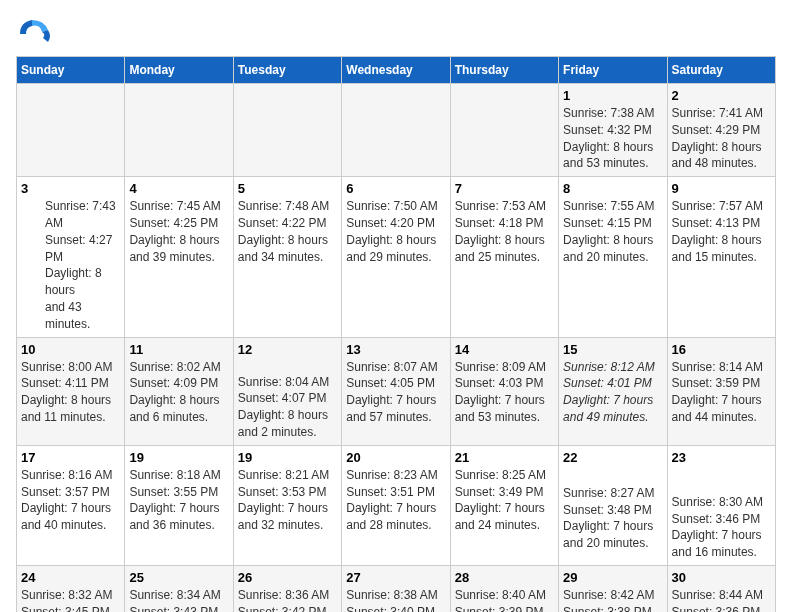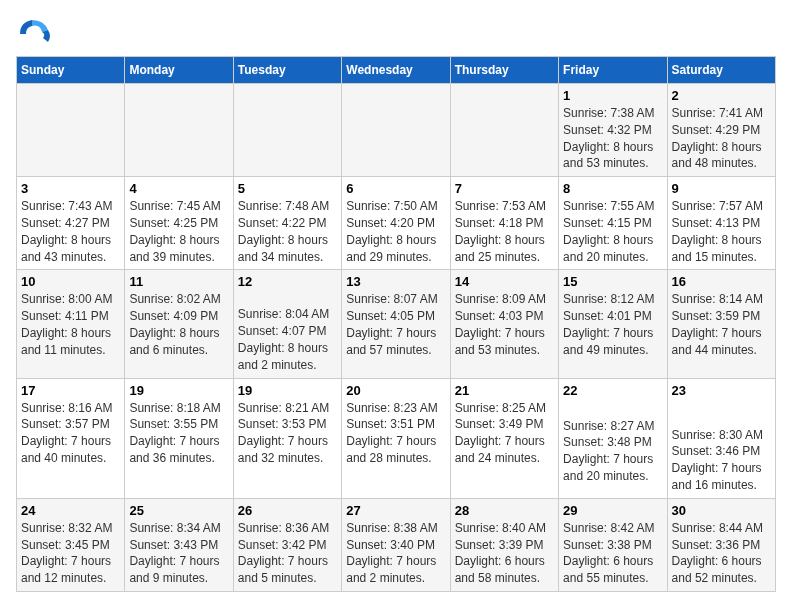--- a/index.html
+++ b/index.html
@@ -137,21 +137,21 @@
           <span class="day-number">2</span>
           <div class="day-info" style="white-space: pre-line;">Sunrise: 7:41 AM
 Sunset: 4:29 PM
 Daylight: 8 hours
 and 48 minutes.</div>
         </td>
       </tr>
       <tr>
         <td>
           <span class="day-number">3</span>
-          <div class="day-info" style="white-space: pre-line;">Sunrise: 7:43 AM
+          <div class="day-info" style="white-space: pre-line; margin-left: 24px;">Sunrise: 7:43 AM
 Sunset: 4:27 PM
 Daylight: 8 hours
 and 43 minutes.</div>
         </td>
         <td>
           <span class="day-number">4</span>
           <div class="day-info" style="white-space: pre-line;">Sunrise: 7:45 AM
 Sunset: 4:25 PM
 Daylight: 8 hours
 and 39 minutes.</div>
@@ -223,21 +223,21 @@
         </td>
         <td>
           <span class="day-number">14</span>
           <div class="day-info" style="white-space: pre-line;">Sunrise: 8:09 AM
 Sunset: 4:03 PM
 Daylight: 7 hours
 and 53 minutes.</div>
         </td>
         <td>
           <span class="day-number">15</span>
-          <div class="day-info" style="white-space: pre-line;">Sunrise: 8:12 AM
+          <div class="day-info" style="white-space: pre-line; font-style: italic;">Sunrise: 8:12 AM
 Sunset: 4:01 PM
 Daylight: 7 hours
 and 49 minutes.</div>
         </td>
         <td>
           <span class="day-number">16</span>
           <div class="day-info" style="white-space: pre-line;">Sunrise: 8:14 AM
 Sunset: 3:59 PM
 Daylight: 7 hours
 and 44 minutes.</div>

